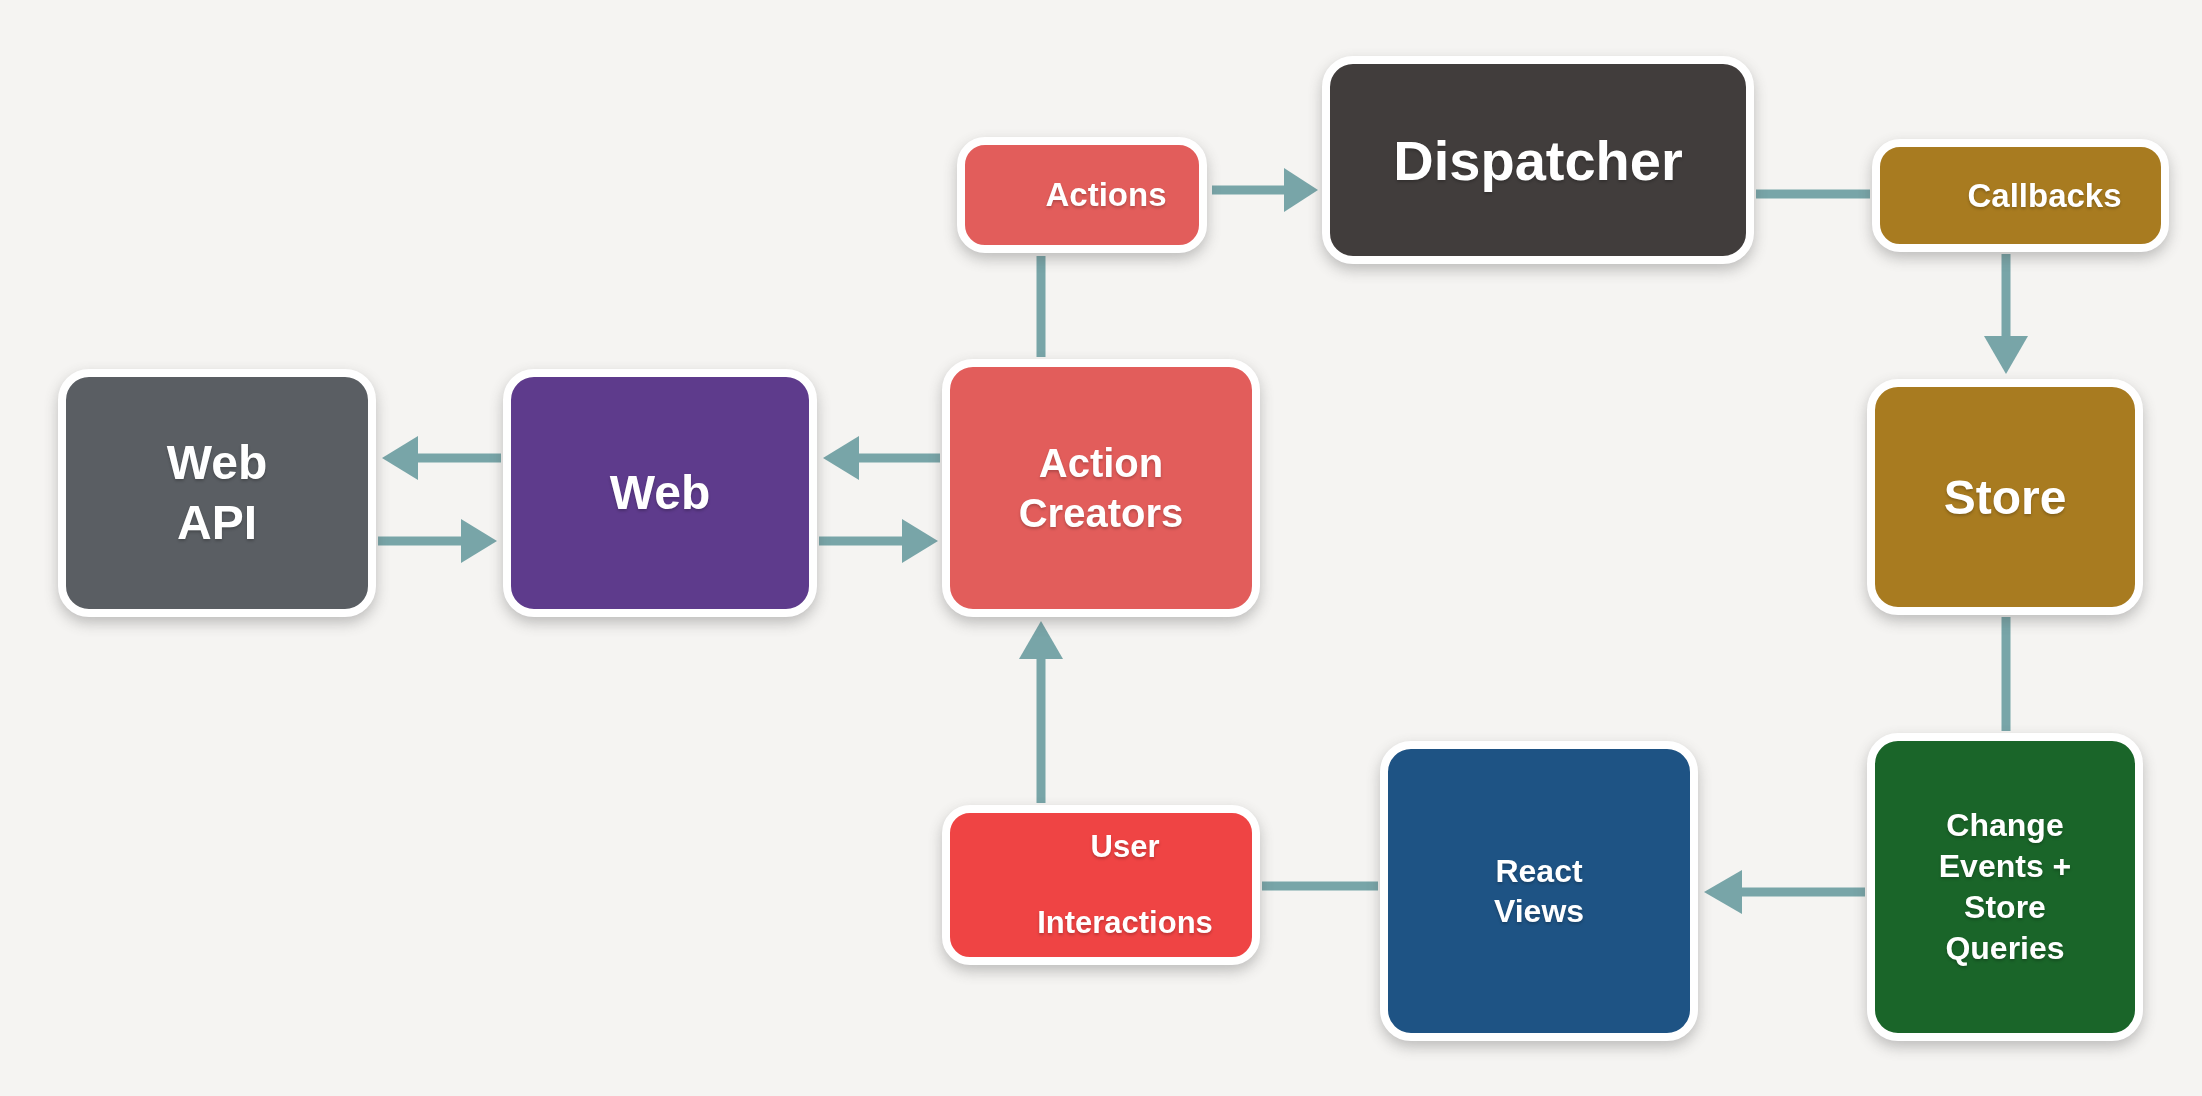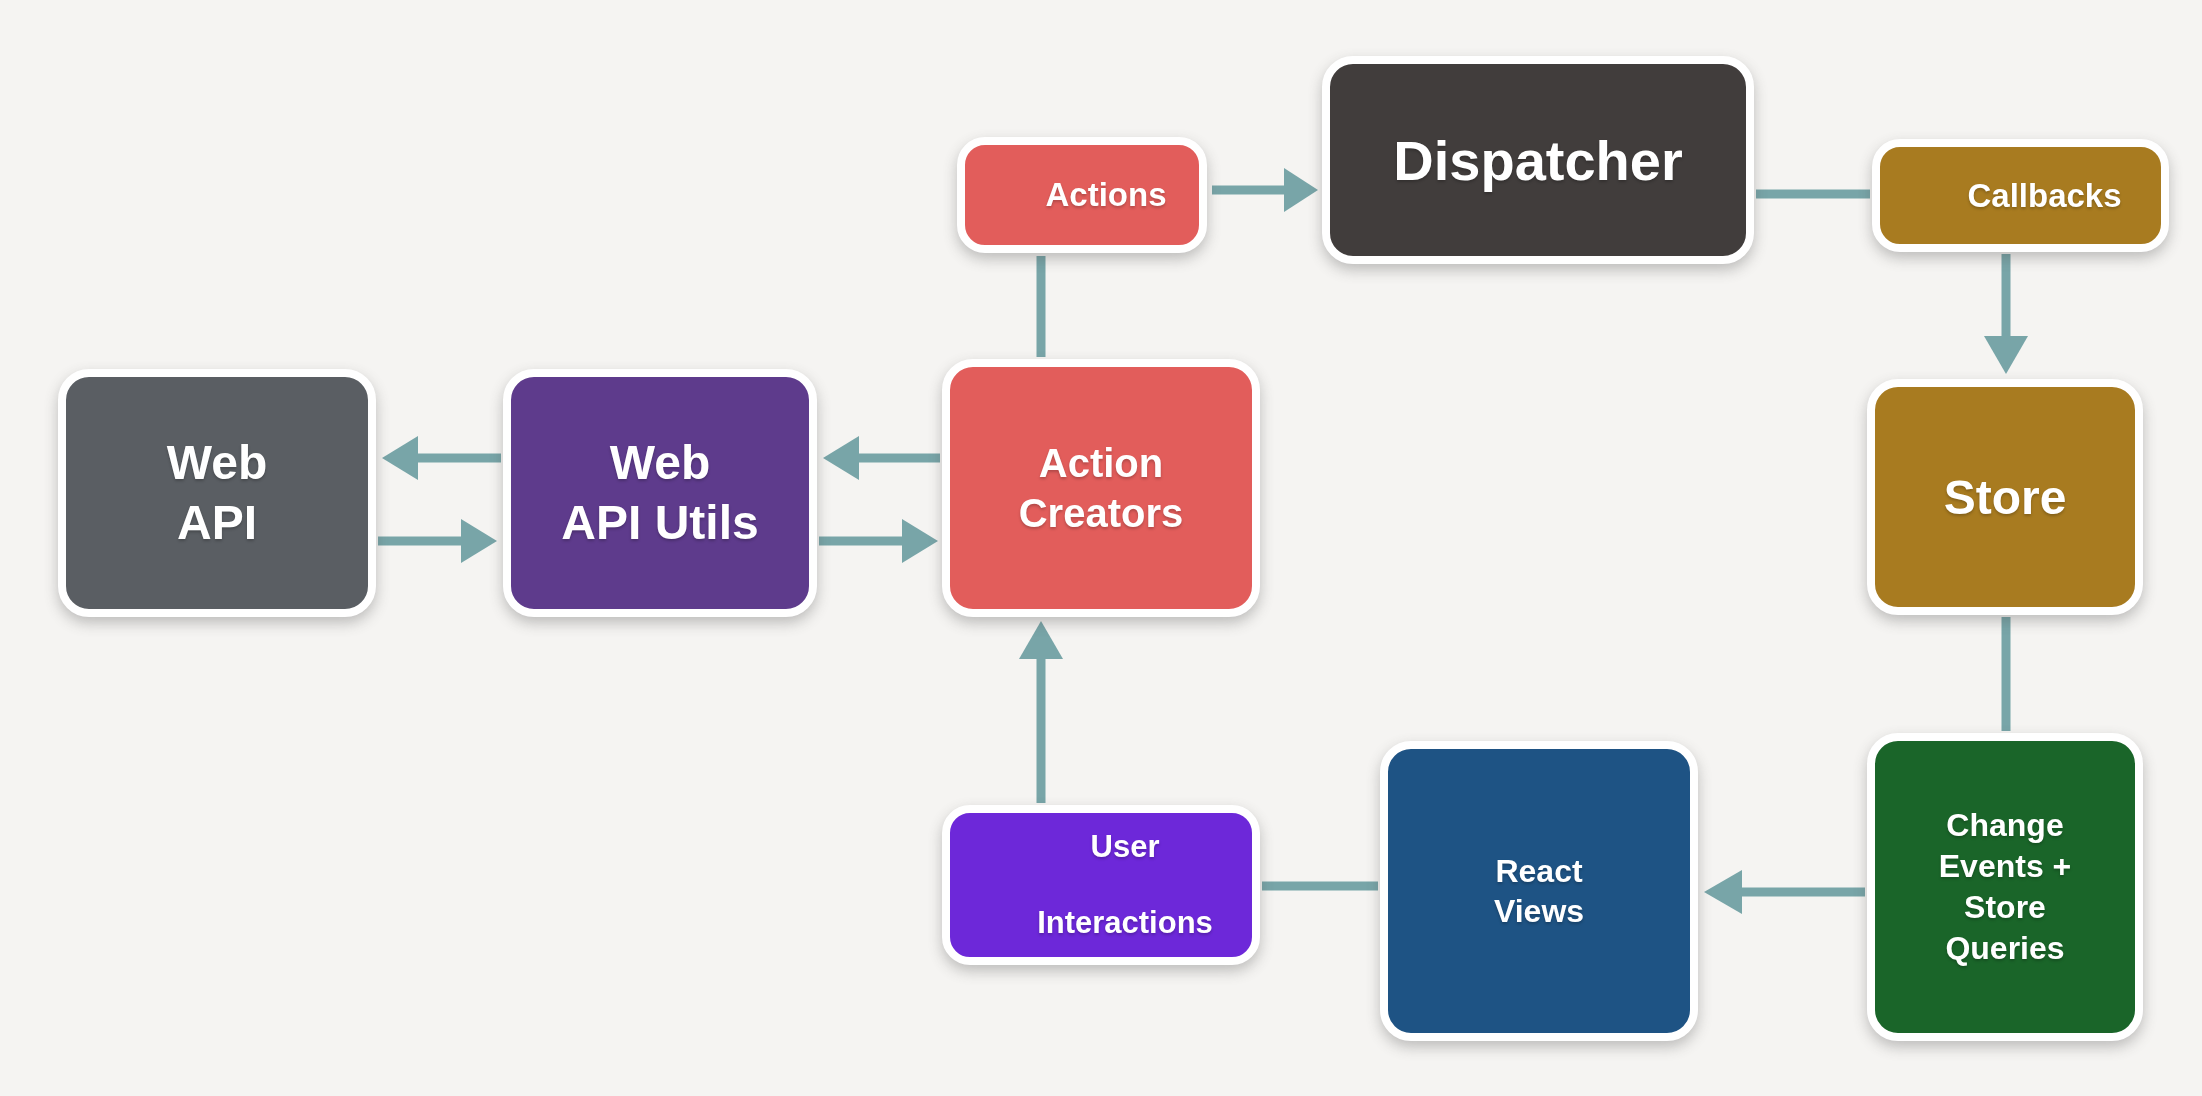--- a/index.html
+++ b/index.html
@@ -115,21 +115,20 @@
     </g>
   </svg>
 
   <div class="node" id="node-web-api" style="background-color: rgb(90, 94, 99); border-color: rgb(255, 255, 255); color: rgb(255, 255, 255);">
     <span class="line">Web</span>
     <span class="line">API</span>
   </div>
 
   <div class="node" id="node-web-api-utils" style="background-color: rgb(94, 59, 140); border-color: rgb(255, 255, 255); color: rgb(255, 255, 255);">
     <span class="line">Web</span>
-    <span class="line">API Utils</span>
   </div>
 
   <div class="node" id="node-action-creators" style="background-color: rgb(226, 93, 91); border-color: rgb(255, 255, 255); color: rgb(255, 255, 255);">
     <span class="line">Action</span>
     <span class="line">Creators</span>
   </div>
 
   <div class="node small" id="node-actions" style="background-color: rgb(226, 93, 91); border-color: rgb(255, 255, 255); color: rgb(255, 255, 255);">
     <span class="line">Actions</span>
   </div>
@@ -139,21 +138,21 @@
   </div>
 
   <div class="node small" id="node-callbacks" style="background-color: rgb(168, 123, 32); border-color: rgb(255, 255, 255); color: rgb(255, 255, 255);">
     <span class="line">Callbacks</span>
   </div>
 
   <div class="node" id="node-store" style="background-color: rgb(168, 123, 32); border-color: rgb(255, 255, 255); color: rgb(255, 255, 255);">
     <span class="line">Store</span>
   </div>
 
-  <div class="node small" id="node-user-interactions" style="background-color: #6d28d9; border-color: rgb(255, 255, 255); color: rgb(255, 255, 255); gap: 36px;">
+  <div class="node small" id="node-user-interactions" style="background-color: #ef4444; border-color: rgb(255, 255, 255); color: rgb(255, 255, 255); gap: 36px;">
     <span class="line">User</span>
     <span class="line">Interactions</span>
   </div>
 
   <div class="node" id="node-react-views" style="background-color: rgb(30, 83, 132); border-color: rgb(255, 255, 255); color: rgb(255, 255, 255);">
     <span class="line">React</span>
     <span class="line">Views</span>
   </div>
 
   <div class="node" id="node-change-events" style="background-color: rgb(26, 101, 41); border-color: rgb(255, 255, 255); color: rgb(255, 255, 255);">

